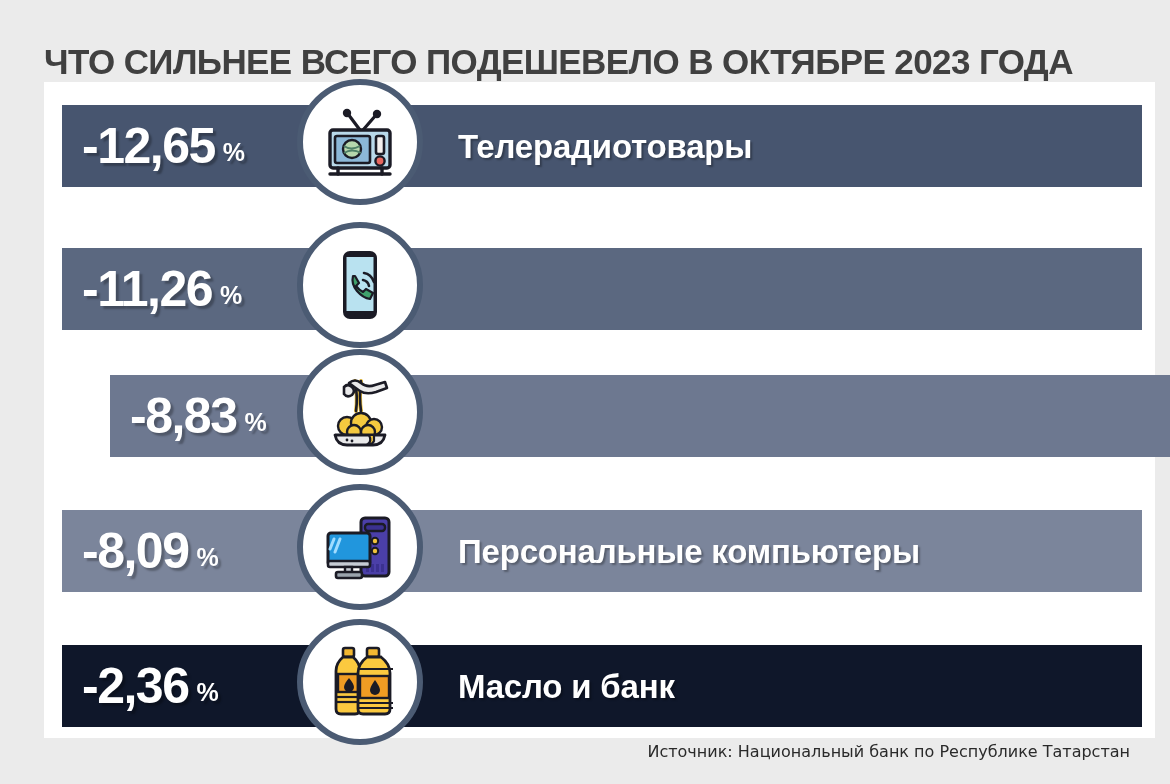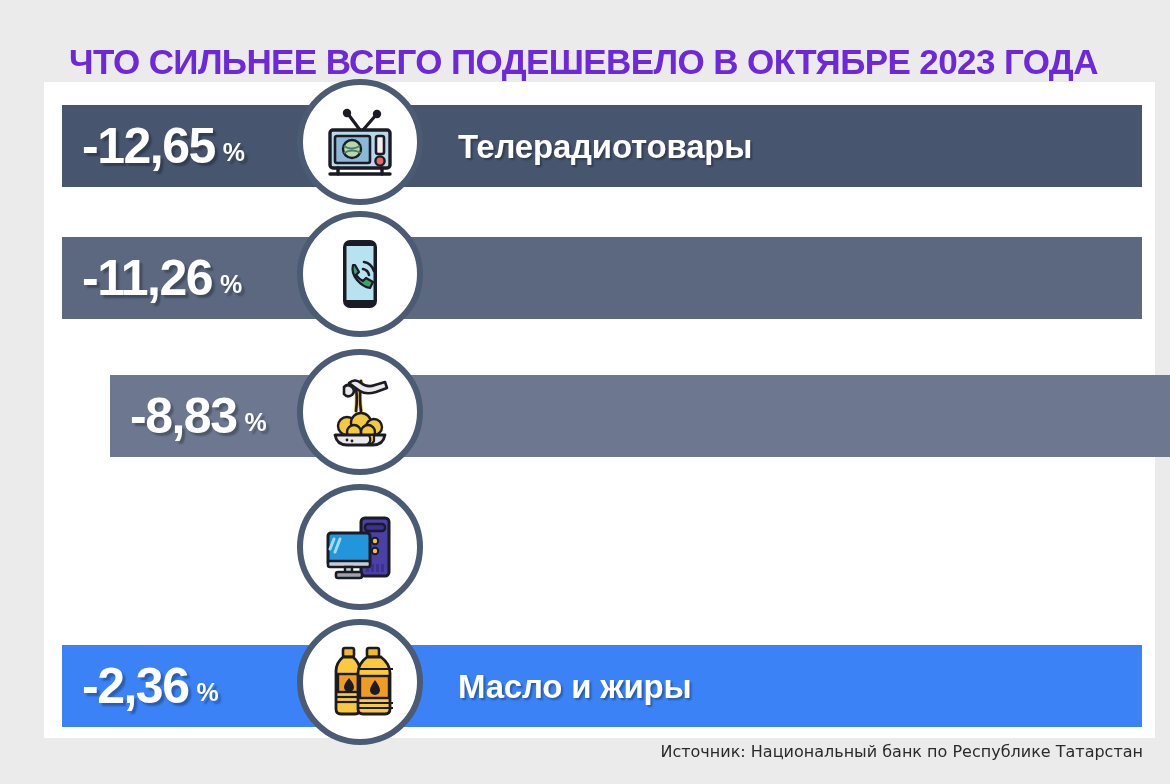--- a/index.html
+++ b/index.html
@@ -47,21 +47,21 @@
     width: 1170px;
     height: 776px;
   }
   .row {
     position: absolute;
     left: 0;
     width: 1170px;
     height: 135px;
   }
   .row-1 { top: 82px; }
-  .row-2 { top: 214px; }
+  .row-2 { top: 225px; }
   .row-3 { top: 352px; }
   .row-4 { top: 487px; }
   .row-5 { top: 622px; }
 
   .bar {
     position: absolute;
     left: 62px;
     top: 23px;
     width: 1080px;
     height: 82px;
@@ -114,35 +114,35 @@
     box-sizing: border-box;
     display: flex;
     align-items: center;
     justify-content: center;
   }
   .medallion svg { display: block; }
 
   
   .source {
     position: absolute;
-    right: 27px;
+    right: 40px;
     top: 742px;
     font-size: 16px;
     color: #2a2a2a;
     white-space: nowrap;
     font-family: "DejaVu Sans", sans-serif;
     margin-left: 8px;
   }
 </style>
 </head>
 <body style="background: rgb(235, 235, 235);">
 
 <div class="card" style="background: rgb(255, 255, 255);"></div>
 
-<h1 class="title" style="color: #6d28d9; margin-left: 25px;">ЧТО СИЛЬНЕЕ ВСЕГО ПОДЕШЕВЕЛО В ОКТЯБРЕ 2023 ГОДА</h1>
+<h1 class="title" style="color: #404040;">ЧТО СИЛЬНЕЕ ВСЕГО ПОДЕШЕВЕЛО В ОКТЯБРЕ 2023 ГОДА</h1>
 
 <div class="rows">
 
   <div class="row row-1">
     <div class="bar" style="background: rgb(71, 85, 111);">
       <div class="value"><span>-12,65</span><span class="pct">%</span></div>
       <div class="label">Телерадиотовары</div>
     </div>
     <div class="medallion" style="border-color: rgb(75, 91, 115);">
       <span>
@@ -211,20 +211,24 @@
           <path d="M16 64 h50 q-2 10 -12 10 h-26 q-10 0 -12 -10z" fill="#e9e9ea" stroke="#1b1b25" stroke-width="2.8" stroke-linejoin="round"></path>
           <path d="M50 64 q3 6 -1 9 q4 1 6 -3 v-6z" fill="#f5c93f" stroke="#1b1b25" stroke-width="2.2"></path>
           <circle cx="28" cy="69" r="1.4" fill="#1b1b25"></circle>
           <circle cx="33" cy="70" r="1.4" fill="#1b1b25"></circle>
         </svg>
       </span>
     </div>
   </div>
 
   <div class="row row-4">
+    <div class="bar" style="background: rgb(123, 133, 155);">
+      <div class="value"><span>-8,09</span><span class="pct">%</span></div>
+      <div class="label">Персональные компьютеры</div>
+    </div>
     <div class="medallion" style="border-color: rgb(75, 91, 115);">
       <span>
         <svg width="82" height="82" viewBox="0 0 82 82">
           <rect x="42" y="12" width="28" height="58" rx="4" fill="#4b3fa8" stroke="#1b1b25" stroke-width="3"></rect>
           <rect x="46" y="18" width="20" height="7" rx="3" fill="#3b3190" stroke="#1b1b25" stroke-width="2.4"></rect>
           <circle cx="56" cy="35" r="3.2" fill="#f0c23a" stroke="#1b1b25" stroke-width="2"></circle>
           <circle cx="56" cy="45" r="3.2" fill="#f0c23a" stroke="#1b1b25" stroke-width="2"></circle>
           <g fill="#3b3190">
             <rect x="47" y="58" width="3" height="8"></rect>
             <rect x="52" y="58" width="3" height="8"></rect>
@@ -235,23 +239,23 @@
           <path d="M15 33 l-4 10 M21 33 l-5 13" stroke="#9fdcff" stroke-width="3" stroke-linecap="round"></path>
           <rect x="9" y="55" width="42" height="6" rx="2" fill="#c6ccd4" stroke="#1b1b25" stroke-width="2.6"></rect>
           <rect x="26" y="61" width="7" height="6" fill="#c6ccd4" stroke="#1b1b25" stroke-width="2.4"></rect>
           <rect x="17" y="66" width="26" height="6" rx="2" fill="#9aa3ac" stroke="#1b1b25" stroke-width="2.6"></rect>
         </svg>
       </span>
     </div>
   </div>
 
   <div class="row row-5">
-    <div class="bar" style="background: #3b82f6;">
+    <div class="bar" style="background: #0f172a;">
       <div class="value"><span>-2,36</span><span class="pct">%</span></div>
-      <div class="label">Масло и жиры</div>
+      <div class="label">Масло и банк</div>
     </div>
     <div class="medallion" style="border-color: rgb(75, 91, 115);">
       <span>
         <svg width="82" height="82" viewBox="0 0 82 82">
 
           <rect x="24" y="7" width="11" height="9" rx="2" fill="#f2b731" stroke="#1b1b25" stroke-width="2.6"></rect>
           <path d="M24 16 q-7 6 -7 14 v38 q0 5 5 5 h14 q5 0 5 -5 v-38 q0 -8 -7 -14z" fill="#fbc93f" stroke="#1b1b25" stroke-width="2.8"></path>
           <rect x="19" y="33" width="22" height="18" fill="#f09c23" stroke="#1b1b25" stroke-width="2.4"></rect>
           <path d="M30 37 q5 6 5 9 a5 5 0 0 1 -10 0 q0 -3 5 -9z" fill="#1b1b25"></path>
           <g stroke="#1b1b25" stroke-width="2.2">

